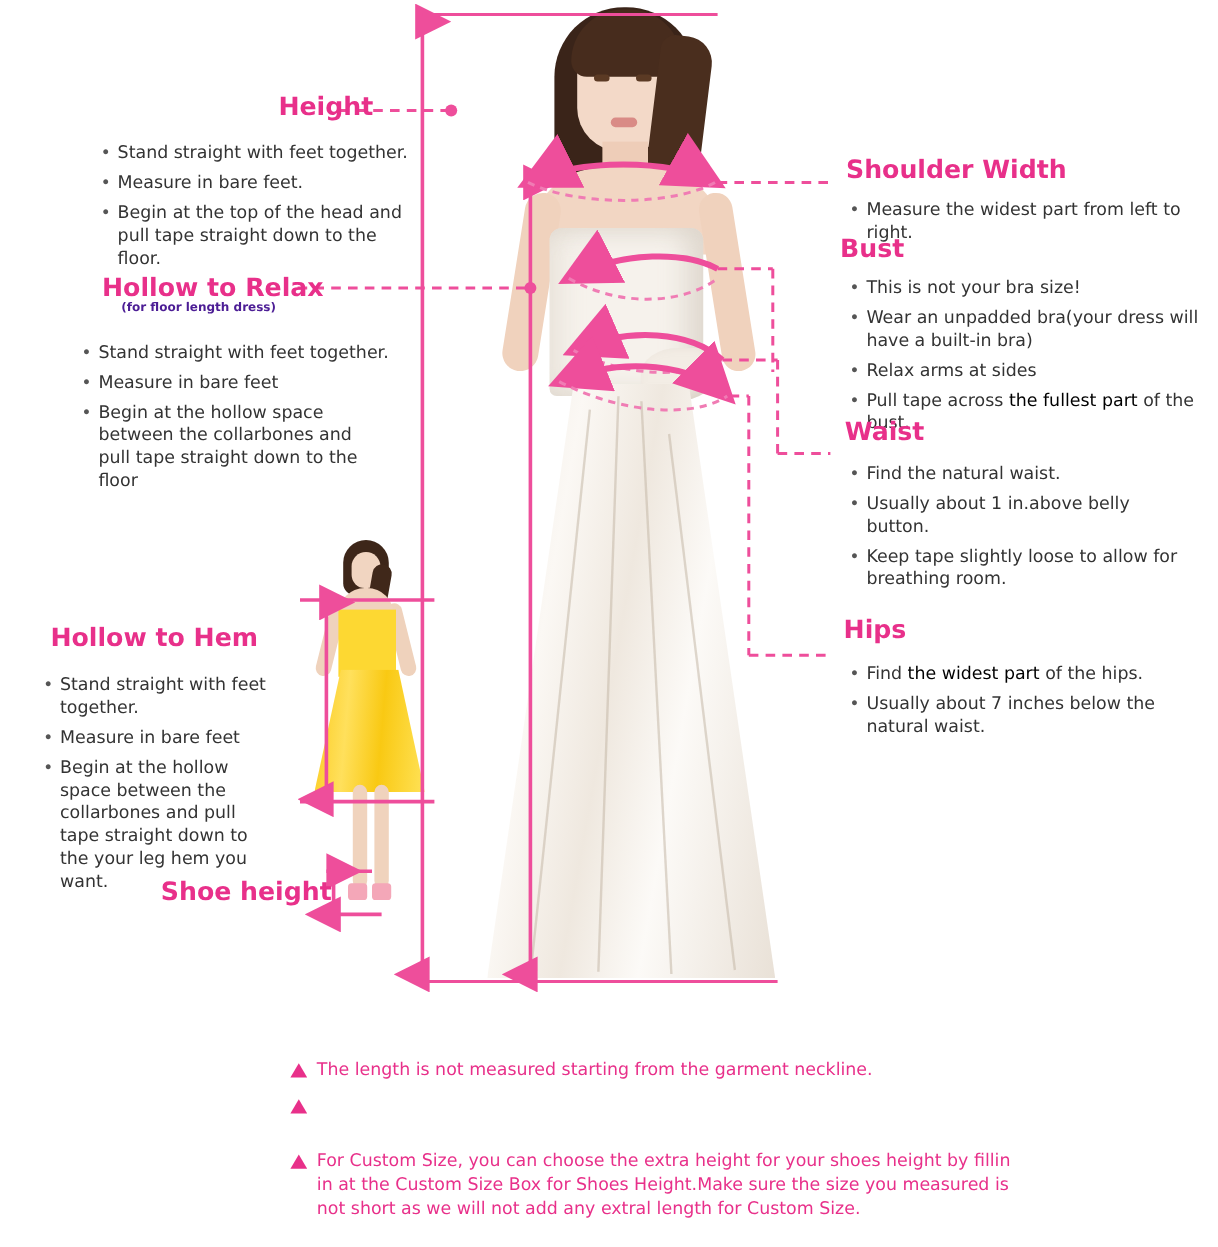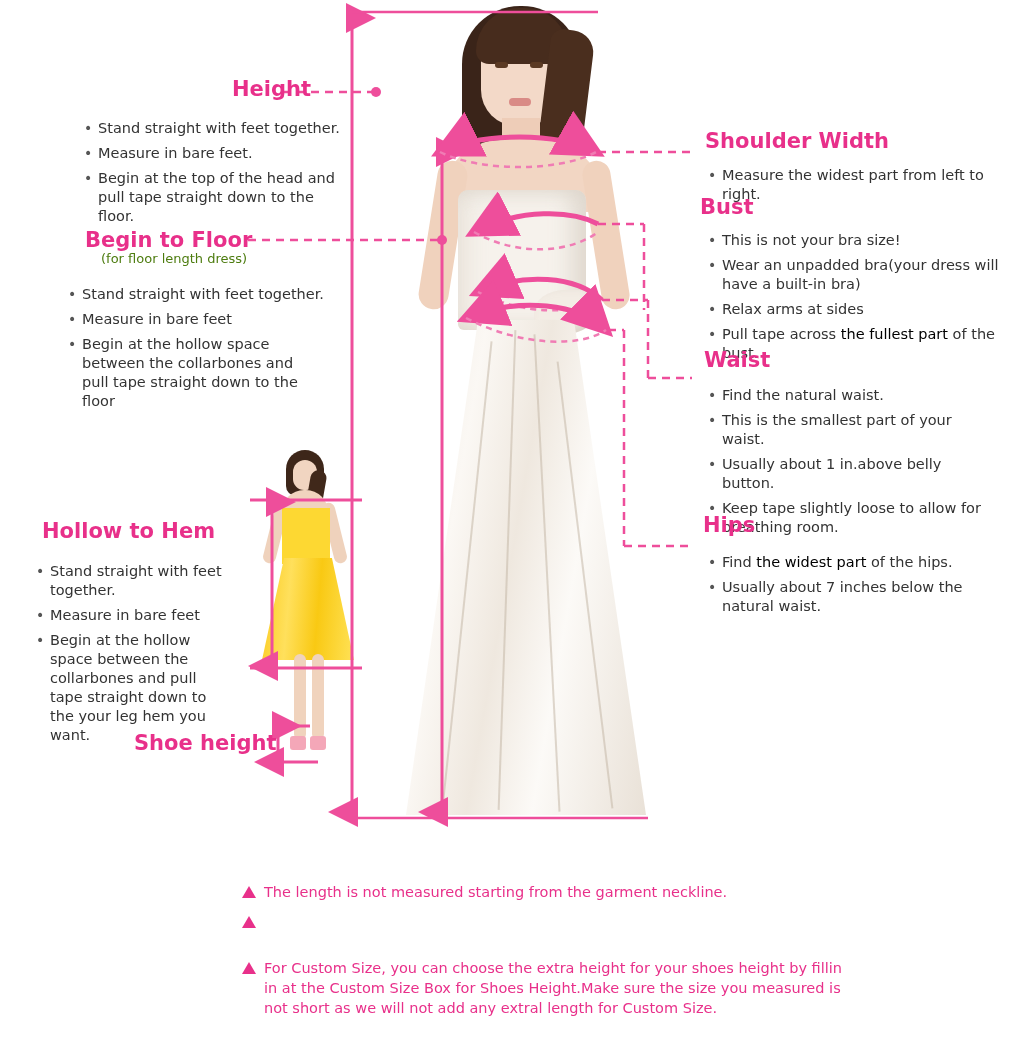--- a/index.html
+++ b/index.html
@@ -22,23 +22,23 @@
   .heading {
     position: absolute;
     color: #e8308a;
     font-family: "DejaVu Sans", sans-serif;
     font-weight: bold;
     font-size: 21px;
     white-space: nowrap;
   }
   .subheading {
     position: absolute;
-    color: #4d7c0f;
-    font-weight: normal;
-    font-size: 13px;
+    color: #4c1d95;
+    font-weight: bold;
+    font-size: 10px;
     white-space: nowrap;
   }
   .bullets {
     position: absolute;
     color: #333333;
     font-size: 14.5px;
     line-height: 19px;
   }
   .bullets ul {
     margin: 16px;
@@ -399,21 +399,21 @@
 
   <div class="heading" style="left:196px; top:77px;margin-left:36px;">Height</div>
   <div class="bullets" style="left:66px; top:103px; width:290px;">
     <ul>
       <li>Stand straight with feet together.</li>
       <li>Measure in bare feet.</li>
       <li>Begin at the top of the head and pull tape straight down to the floor.</li>
     </ul>
   </div>
 
-  <div class="heading" style="left:85px; top:228px;">Begin to Floor</div>
+  <div class="heading" style="left:85px; top:228px;">Hollow to Relax</div>
   <div class="subheading" style="left:101px; top:251px;">(for floor length dress)</div>
   <div class="bullets" style="left:50px; top:269px; width:290px;">
     <ul>
       <li>Stand straight with feet together.</li>
       <li>Measure in bare feet</li>
       <li>Begin at the hollow space between the collarbones and pull tape straight down to the floor</li>
     </ul>
   </div>
 
   <div class="heading" style="left:42px; top:519px;">Hollow to Hem</div>
@@ -441,21 +441,20 @@
       <li>Wear an unpadded bra(your dress will have a built-in bra)</li>
       <li>Relax arms at sides</li>
       <li><span>Pull tape across </span><span class="pink-em">the fullest part</span><span> of the bust.</span></li>
     </ul>
   </div>
 
   <div class="heading" style="left:704px; top:348px;">Waist</div>
   <div class="bullets" style="left:690px; top:370px; width:320px;">
     <ul>
       <li>Find the natural waist.</li>
-      <li>This is the smallest part of your waist.</li>
       <li>Usually about 1 in.above belly button.</li>
       <li>Keep tape slightly loose to allow for breathing room.</li>
     </ul>
   </div>
 
   <div class="heading" style="left:703px; top:513px;">Hips</div>
   <div class="bullets" style="left:690px; top:537px; width:320px;">
     <ul>
       <li><span>Find </span><span class="pink-em">the widest part</span><span> of the hips.</span></li>
       <li>Usually about 7 inches below the natural waist.</li>

